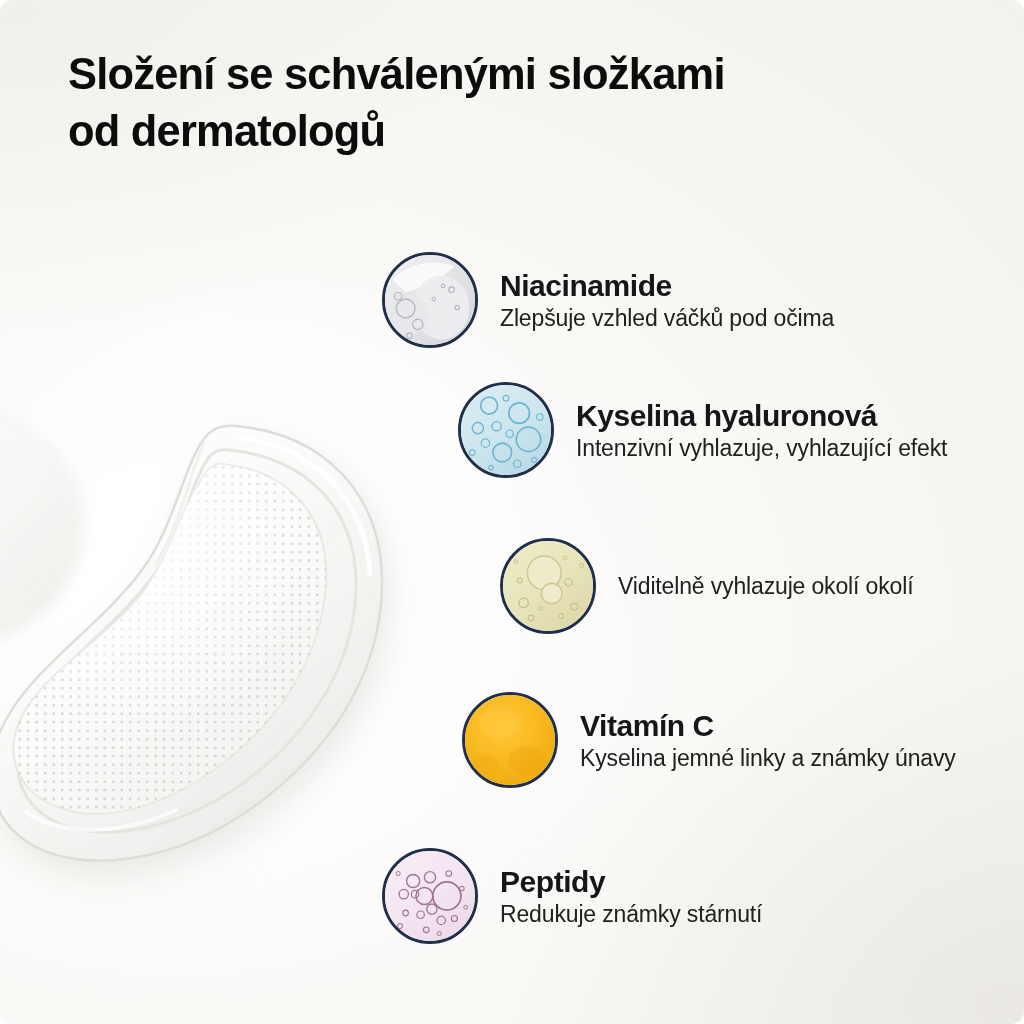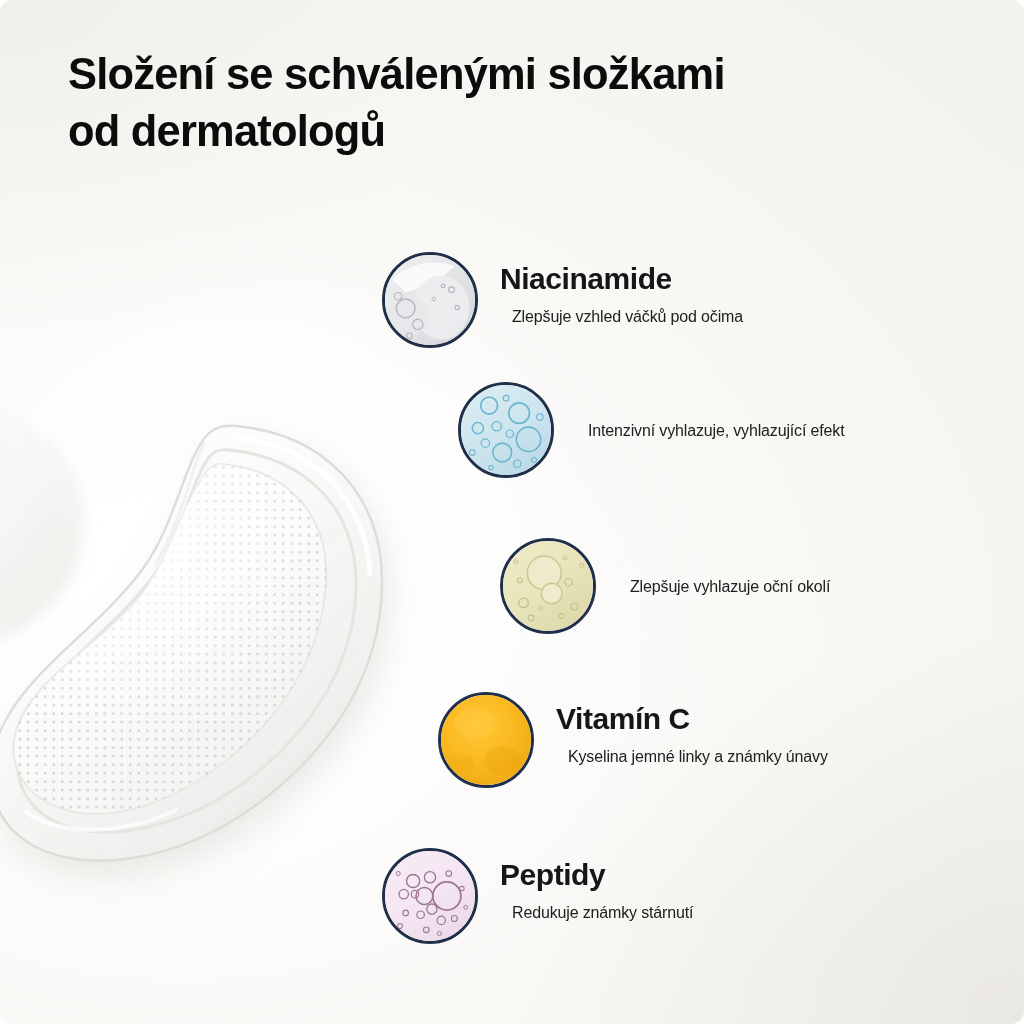--- a/index.html
+++ b/index.html
@@ -125,34 +125,34 @@
     margin: 0 0 3px 0;
     font-size: 30px;
     line-height: 1.08;
     font-weight: 700;
     letter-spacing: -0.45px;
     color: #15151a;
     white-space: nowrap;
   }
 
   .row-desc {
-    margin: 12px;
-    font-size: 16px;
+    margin: 0;
+    font-size: 23px;
     line-height: 1.18;
     font-weight: 400;
     letter-spacing: -0.15px;
     color: #20201f;
     white-space: nowrap;
   }
 
   
   .row-1 { left: 382px; top: 252px; }
   .row-2 { left: 458px; top: 382px; }
   .row-3 { left: 500px; top: 538px; }
-  .row-4 { left: 438px; top: 692px; }
+  .row-4 { left: 462px; top: 692px; }
   .row-5 { left: 382px; top: 848px; }
 </style>
 </head>
 <body>
 
 <div id="page">
 
   <div class="bg-soft-light"></div>
   <div class="bg-corner-shade"></div>
 
@@ -281,20 +281,21 @@
           <circle cx="26" cy="62" r="4.5" fill="none" stroke="#6cb6cf" stroke-width="1.3"></circle>
           <circle cx="60" cy="84" r="4" fill="none" stroke="#6cb6cf" stroke-width="1.3"></circle>
           <circle cx="84" cy="34" r="3.4" fill="none" stroke="#6cb6cf" stroke-width="1.2"></circle>
           <circle cx="48" cy="14" r="3" fill="none" stroke="#6cb6cf" stroke-width="1.2"></circle>
           <circle cx="12" cy="72" r="3" fill="none" stroke="#6cb6cf" stroke-width="1.2"></circle>
           <circle cx="78" cy="80" r="2.6" fill="none" stroke="#6cb6cf" stroke-width="1.1"></circle>
           <circle cx="32" cy="88" r="2.4" fill="none" stroke="#6cb6cf" stroke-width="1.1"></circle>
         </svg>
       </div>
       <div class="row-text">
+        <p class="row-title">Kyselina hyaluronová</p>
         <p class="row-desc">Intenzivní vyhlazuje, vyhlazující efekt</p>
       </div>
     </div>
 
     <div class="row row-3">
       <div class="swatch">
         <svg viewBox="0 0 96 96" preserveAspectRatio="xMidYMid slice">
           <defs>
             <linearGradient id="g3" x1="0.1" y1="0" x2="0.9" y2="1">
               <stop offset="0%" stop-color="#efecc7"></stop>
@@ -311,21 +312,21 @@
           <circle cx="30" cy="82" r="3" fill="none" stroke="#c6bf86" stroke-width="1.2"></circle>
           <circle cx="18" cy="42" r="2.6" fill="none" stroke="#c6bf86" stroke-width="1.1"></circle>
           <circle cx="62" cy="80" r="2.6" fill="none" stroke="#c6bf86" stroke-width="1.1"></circle>
           <circle cx="84" cy="26" r="2.2" fill="none" stroke="#c6bf86" stroke-width="1"></circle>
           <circle cx="14" cy="22" r="2" fill="none" stroke="#c6bf86" stroke-width="1"></circle>
           <circle cx="66" cy="18" r="2" fill="none" stroke="#c6bf86" stroke-width="1"></circle>
           <circle cx="40" cy="72" r="2" fill="none" stroke="#c6bf86" stroke-width="1"></circle>
         </svg>
       </div>
       <div class="row-text">
-        <p class="row-desc">Zlepšuje vyhlazuje oční okolí</p>
+        <p class="row-desc">Viditelně vyhlazuje okolí okolí</p>
       </div>
     </div>
 
     <div class="row row-4">
       <div class="swatch">
         <svg viewBox="0 0 96 96" preserveAspectRatio="xMidYMid slice">
           <defs>
             <radialGradient id="g4" cx="0.42" cy="0.34" r="0.78">
               <stop offset="0%" stop-color="#ffc93a"></stop>
               <stop offset="55%" stop-color="#f9b71d"></stop>

